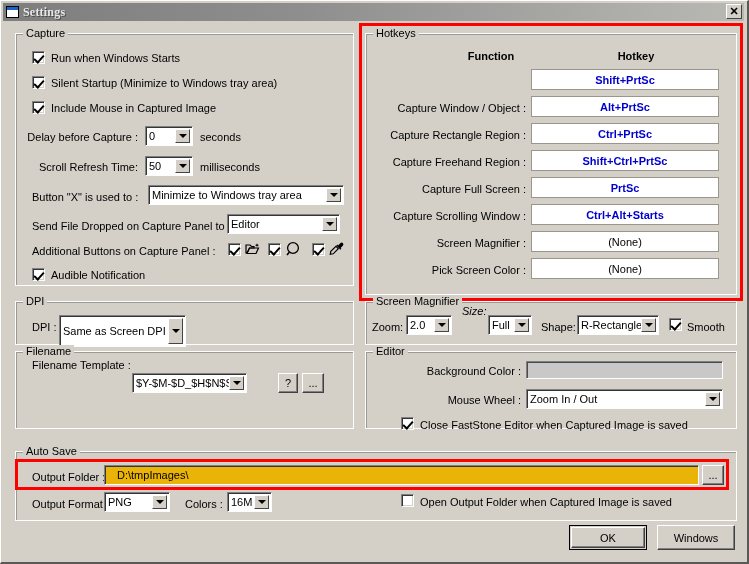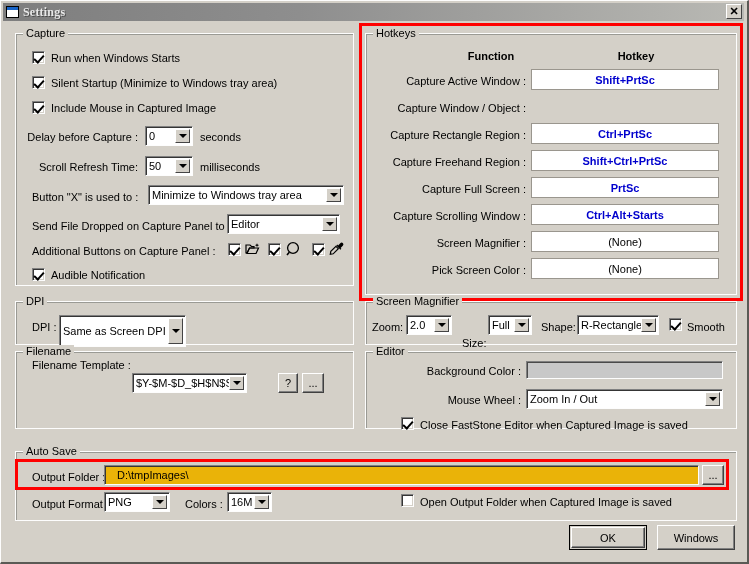--- a/index.html
+++ b/index.html
@@ -224,26 +224,28 @@
   <div class="cb on" style="left:31px;top:267px;"></div>
   <div class="lbl" style="left:50px;top:268px;">Audible Notification</div>
 
   <div class="group" style="left:364px;top:32px;width:372px;height:262px;">
     <span class="legend">Hotkeys</span>
   </div>
 
   <div class="hdr" style="left:425px;top:49px;width:130px;text-align:center;">Function</div>
   <div class="hdr" style="left:560px;top:49px;width:150px;text-align:center;">Hotkey</div>
 
-  <div class="lbl r" style="left:370px;top:74px;width:155px;">Capture Active Window :</div>
   <div class="hk" style="left:530px;top:68px;width:188px;height:21px;">
     <span>Shift+PrtSc</span>
   </div>
 
   <div class="lbl r" style="left:370px;top:101px;width:155px;">Capture Window / Object :</div>
+  <div class="hk" style="left:530px;top:95px;width:188px;height:21px;">
+    <span>Alt+PrtSc</span>
+  </div>
 
   <div class="lbl r" style="left:370px;top:128px;width:155px;">Capture Rectangle Region :</div>
   <div class="hk" style="left:530px;top:122px;width:188px;height:21px;">
     <span>Ctrl+PrtSc</span>
   </div>
 
   <div class="lbl r" style="left:370px;top:155px;width:155px;">Capture Freehand Region :</div>
   <div class="hk" style="left:530px;top:149px;width:188px;height:21px;">
     <span>Shift+Ctrl+PrtSc</span>
   </div>
@@ -295,21 +297,21 @@
   </div>
 
   <div class="group" style="left:364px;top:300px;width:372px;height:44px;">
     <span class="legend">Screen Magnifier</span>
   </div>
   <div class="lbl" style="left:371px;top:320px;">Zoom:</div>
   <div class="combo" style="left:405px;top:314px;width:46px;height:20px;">
     <span>2.0</span>
     <span class="arrow"></span>
   </div>
-  <div class="lbl" style="left:461px;top:336px;">Size:</div>
+  <div class="lbl" style="left:461px;top:304px;font-style:italic;">Size:</div>
   <div class="combo" style="left:487px;top:314px;width:44px;height:20px;">
     <span>Full</span>
     <span class="arrow"></span>
   </div>
   <div class="lbl" style="left:540px;top:320px;">Shape:</div>
   <div class="combo" style="left:576px;top:314px;width:82px;height:20px;">
     <span>R-Rectangle</span>
     <span class="arrow"></span>
   </div>
   <div class="cb on" style="left:668px;top:317px;"></div>

